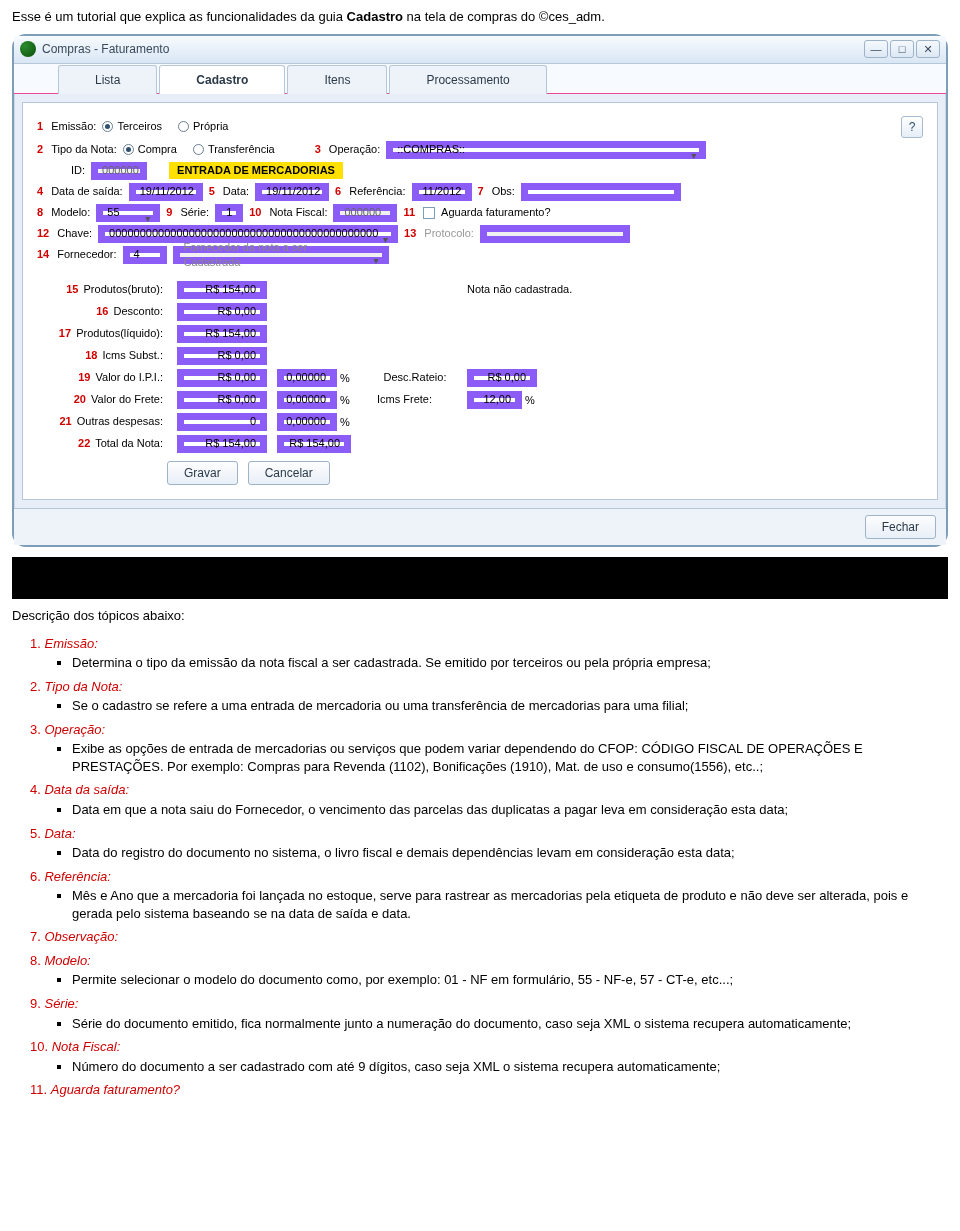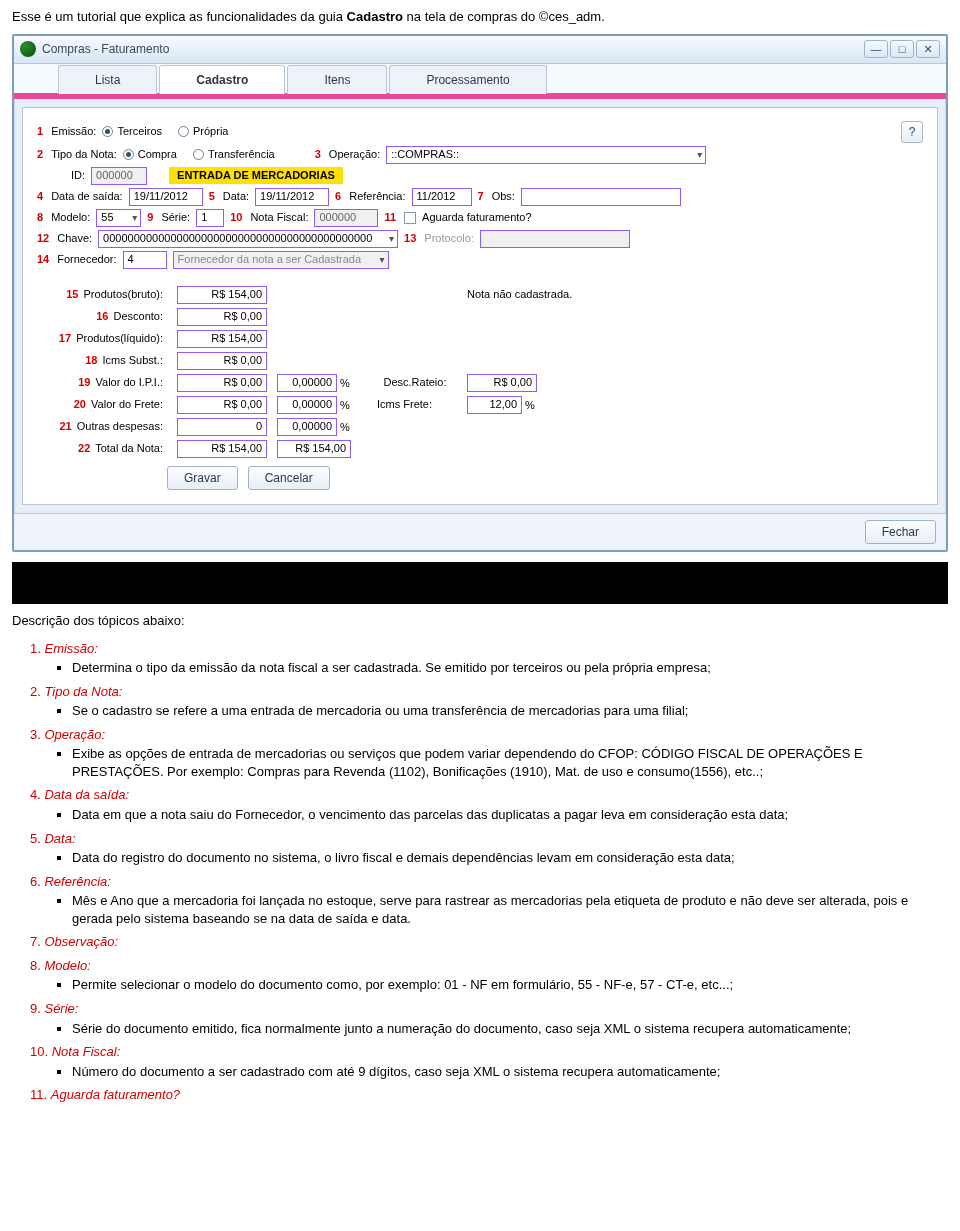--- a/index.html
+++ b/index.html
@@ -11,21 +11,21 @@
     width: 960px;
     line-height: 1.35;
   }
   .page { padding: 8px 12px; }
   .intro { margin-bottom: 8px; }
   .intro .bold { font-weight: bold; }
 
   
   .window {
     border: 2px solid #7e9db9;
-    border-radius: 2px;
+    border-radius: 14px;
     background: #e7eef7;
     box-shadow: inset 0 0 0 1px #c9d7e8;
     margin: 8px auto 10px auto;
   }
   .titlebar {
     display: flex; align-items: center;
     background: linear-gradient(#f7fbff,#d9e6f4);
     border-bottom: 1px solid #b6c7da;
     height: 28px; padding: 0 6px;
   }
@@ -41,21 +41,21 @@
     border: 1px solid #9fb3c8;
     border-radius: 3px;
     background: linear-gradient(#f5f9fe,#dde8f4);
     font-size: 11px; text-align: center; line-height: 16px;
     color: #3a4a5a;
   }
 
   .tabs {
     display: flex; gap: 0;
     background: #f7fbff;
-    border-bottom: 6px solid #ec4899;
+    border-bottom: 1px solid #ec4899;
     padding-left: 44px;
   }
   .tab {
     padding: 6px 36px;
     border: 1px solid #b6c7da; border-bottom: none;
     background: #eef3fa;
     font-size: 12px; color: #2b3a48;
     border-top-left-radius: 3px; border-top-right-radius: 3px;
     margin-right: 2px;
     position: relative; top: 1px;
@@ -72,21 +72,21 @@
   .lbl { font-size: 11px; color: #000; }
   .radio { display: inline-flex; align-items: center; gap: 4px; margin-right: 10px; }
   .radio .dot {
     width: 11px; height: 11px; border: 1px solid #6a7f93; border-radius: 50%;
     display: inline-block; position: relative;
   }
   .radio.sel .dot::after {
     content: ""; position: absolute; inset: 2px; background: #2f4f6f; border-radius: 50%;
   }
   .field {
-    height: 18px; border: 1px solid #8b5cf6; background: #fff; font-size: 11px;
+    height: 18px; border: 7px solid #8b5cf6; background: #fff; font-size: 11px;
     padding: 0 4px; display: inline-flex; align-items: center; color: #000;
   }
   .field.ro { background: #f0f0f0; color: #666; }
   .select { position: relative; padding-right: 16px; }
   .select::after {
     content: "▾"; position: absolute; right: 3px; top: 1px; font-size: 10px; color: #555;
   }
   .checkbox { width: 12px; height: 12px; border: 1px solid #7e9db9; display: inline-block; background: #fff; }
   .help-btn {
     margin-left: auto; width: 22px; height: 22px;
@@ -207,21 +207,21 @@
         <span class="lbl">Referência:</span>
         <span class="field" style="width:60px">11/2012</span>
         <span class="num">7</span>
         <span class="lbl">Obs:</span>
         <span class="field" style="width:160px"></span>
       </div>
 
       <div class="row">
         <span class="num">8</span>
         <span class="lbl">Modelo:</span>
-        <span class="field select" style="width:45px">
+        <span class="field select" style="width:64px">
           <span>55</span>
         </span>
         <span class="num">9</span>
         <span class="lbl">Série:</span>
         <span class="field" style="width:28px;text-align:center">1</span>
         <span class="num">10</span>
         <span class="lbl">Nota Fiscal:</span>
         <span class="field ro" style="width:64px;text-align:center">000000</span>
         <span class="num">11</span>
         <span class="checkbox"></span>

